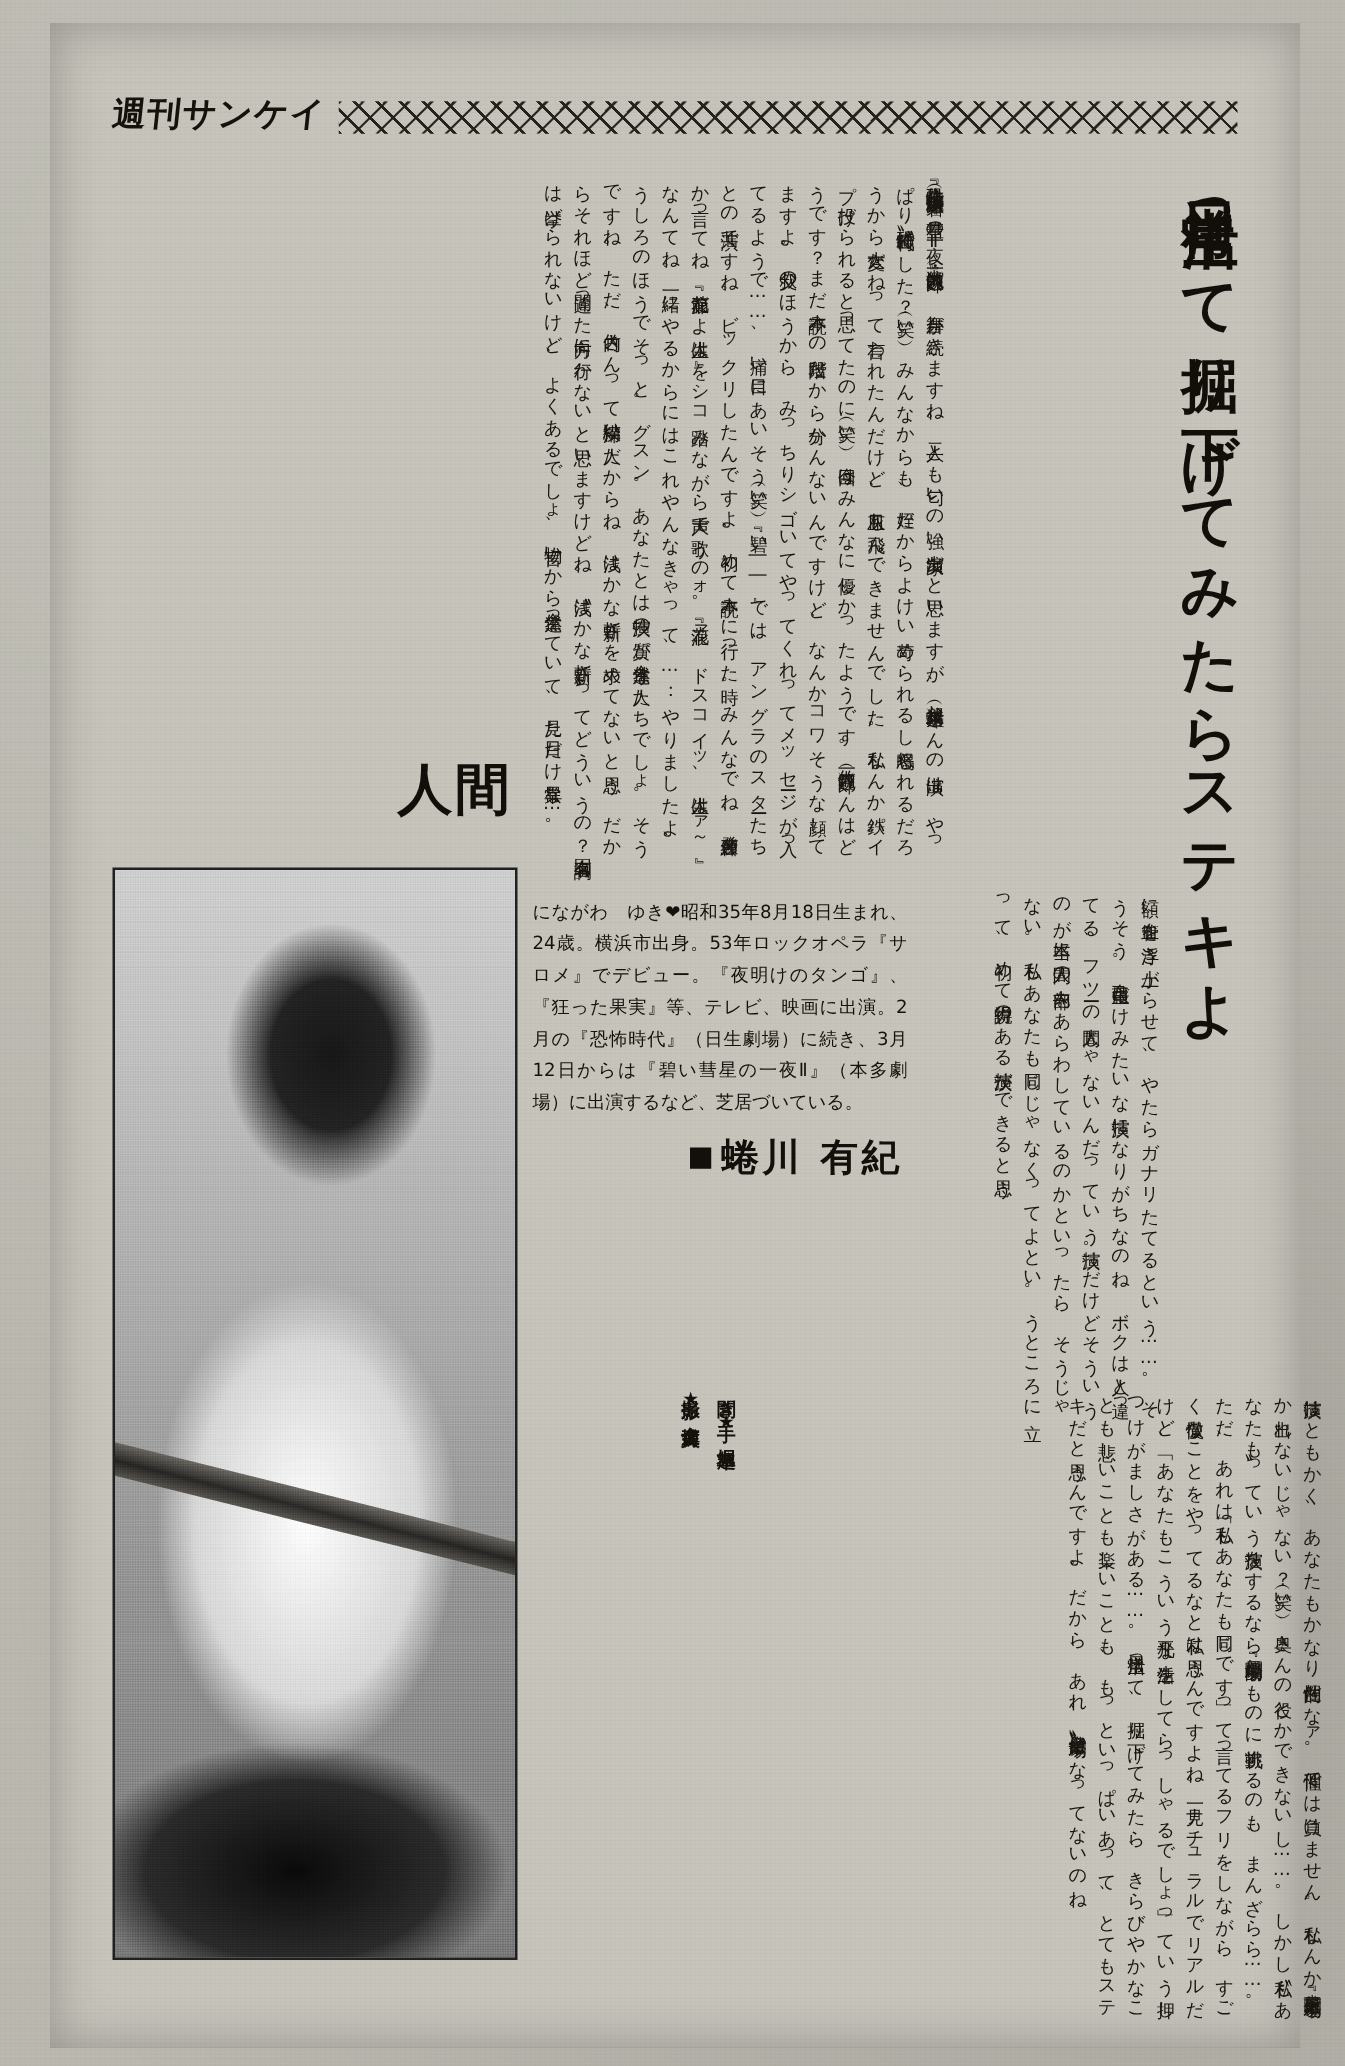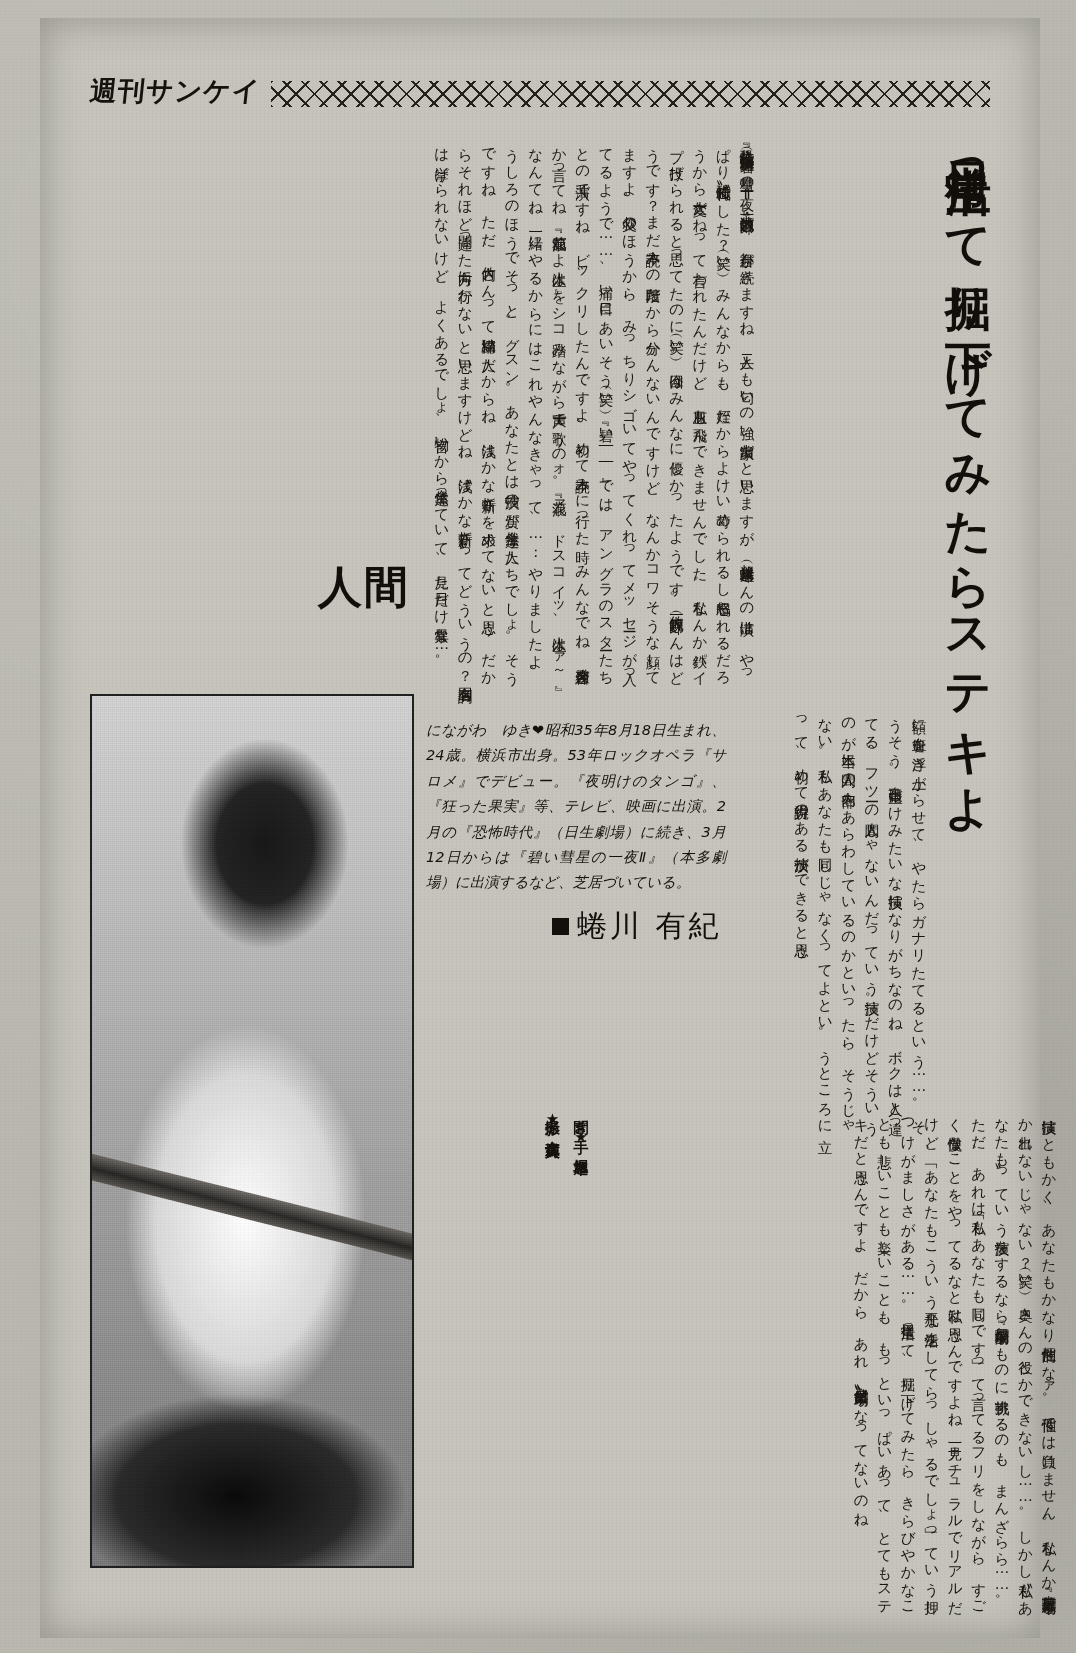--- a/index.html
+++ b/index.html
@@ -127,20 +127,21 @@
     top: 540px;
     width: 250px;
     height: 115px;
   }
   .logo-text {
     position: absolute;
     font-family: Liberation Serif, serif;
     font-weight: bold;
     color: #14110d;
     letter-spacing: 2px;
+    margin-top: 44px;
   }
   .logo-line1 {
     left: 46px; top: 0px;
     font-size: 44px;
   }
   .logo-line2 {
     left: 0px; top: 50px;
     font-size: 44px;
   }
 
@@ -190,39 +191,38 @@
   .bio {
     position: absolute;
     left: 386px;
     top: 700px;
     width: 300px;
     font-family: "DejaVu Sans", sans-serif;
     font-size: 14.5px;
     line-height: 1.75;
     color: #17140f;
     text-align: justify;
-    font-style: italic;
   }
 
   
   .name-block {
     position: absolute;
     left: 512px;
     top: 888px;
     display: flex;
     align-items: center;
     gap: 8px;
   }
   .name-square {
     width: 17px; height: 17px;
     background: #15120e;
   }
   .name-text {
     font-family: "DejaVu Sans", sans-serif;
-    font-weight: normal;
+    font-weight: bold;
     font-size: 30px;
     letter-spacing: 3px;
     color: #15120e;
   }
 
   
   .credits {
     position: absolute;
     left: 498px;
     top: 1090px;

